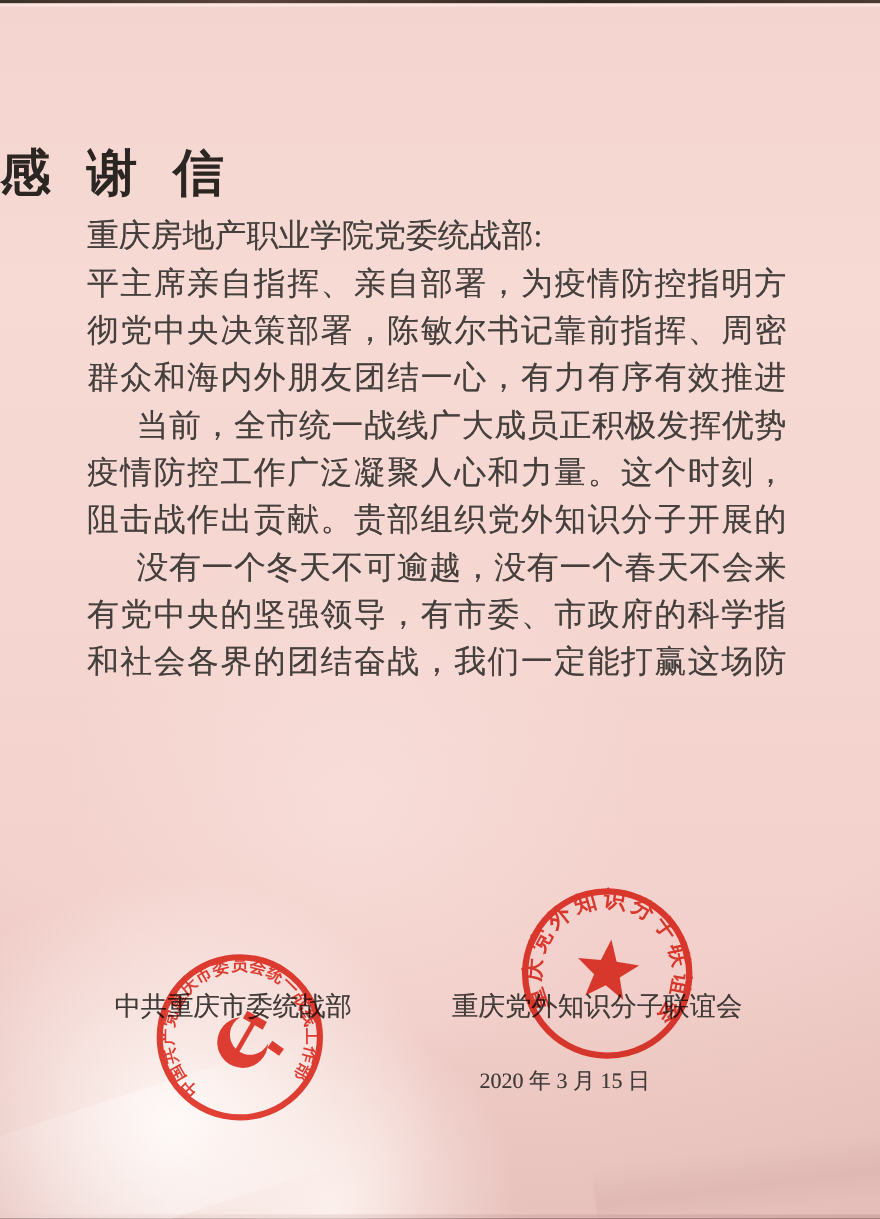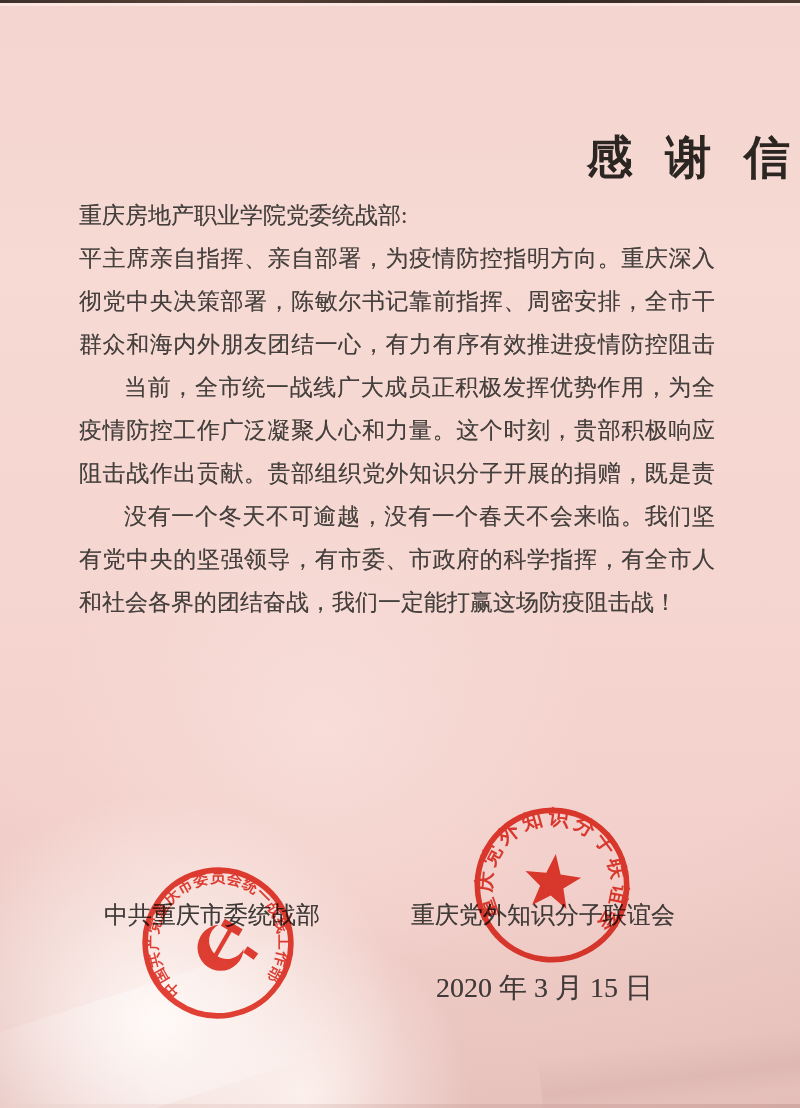--- a/index.html
+++ b/index.html
@@ -17,36 +17,36 @@
     background:linear-gradient(90deg,#3d312a,#57433a 28%,#332822 66%,#4a3a32);}
   .edge-top-light{position:absolute;top:3px;left:0;right:0;height:3px;background:rgba(255,241,237,.6);}
   .edge-bottom{position:absolute;bottom:0;left:0;right:0;height:4px;
     background:linear-gradient(90deg,rgba(235,205,200,.15),rgba(186,138,133,.4));}
   .crease{position:absolute;pointer-events:none;}
   .crease-1{left:-40px;top:990px;width:360px;height:120px;transform:rotate(-18deg);
     background:linear-gradient(90deg,rgba(255,255,255,0),rgba(255,255,255,.35) 50%,rgba(255,255,255,0));}
   .crease-2{left:540px;top:1040px;width:320px;height:60px;transform:rotate(-7deg);
     background:linear-gradient(180deg,rgba(0,0,0,0),rgba(120,70,66,.07) 60%,rgba(0,0,0,0));}
 
-  .title{position:absolute;top:96px;left:0;width:100%;text-align:right;
+  .title{position:absolute;top:96px;left:0;width:100%;text-align:left;
     font-family:"Liberation Sans","DejaVu Sans",sans-serif;font-weight:bold;
     font-size:46px;letter-spacing:10px;color:#2c2622;}
 
   .body{position:absolute;left:79px;top:194px;width:636px;
-    font-size:23px;line-height:43px;color:#45403d;
+    font-size:29px;line-height:43px;color:#45403d;
     text-shadow:0 0 .6px rgba(69,64,61,.55);}
   .ln{text-align:justify;text-align-last:justify;height:43px;overflow:hidden;}
   .ln.ind{padding-left:45px;}
   .ln.end{text-align-last:left;}
   .salutation{text-align:left;text-align-last:left;height:43px;}
 
   .sig{position:absolute;font-size:24px;color:#403b38;text-shadow:0 0 .6px rgba(64,59,56,.5);}
   .sig-left{left:104px;top:899px;}
   .sig-right{left:411px;top:899px;}
-  .date{position:absolute;left:436px;top:969px;font-size:28px;color:#403b38;
+  .date{position:absolute;left:436px;top:969px;font-size:20px;color:#403b38;
     text-shadow:0 0 .6px rgba(64,59,56,.5);}
 
   .stamp{position:absolute;mix-blend-mode:multiply;opacity:.92;}
   .stamp-left{left:136px;top:863px;width:164px;height:160px;transform:rotate(-10deg);}
   .stamp-right{left:463px;top:803px;width:178px;height:164px;transform:rotate(7deg);}
   .stamp text{font-family:"Liberation Sans","DejaVu Sans",sans-serif;font-weight:bold;}
 </style>
 </head>
 <body>
 

